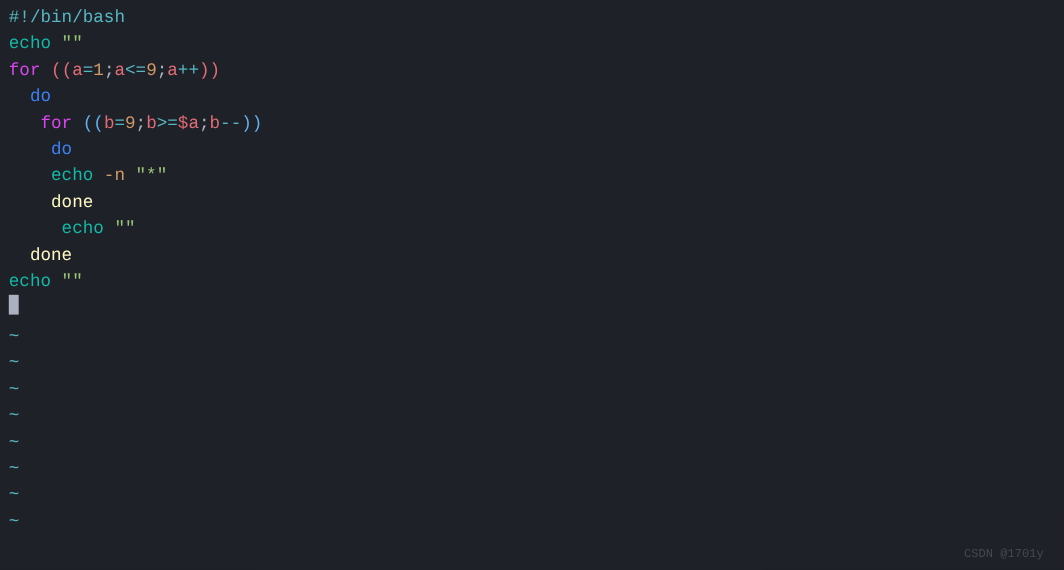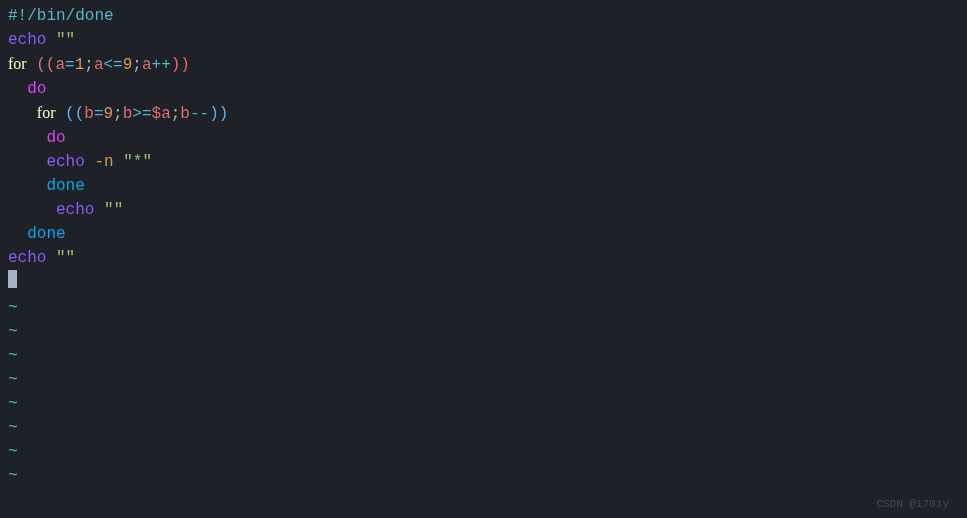--- a/index.html
+++ b/index.html
@@ -18,24 +18,24 @@
       overflow: hidden;
       position: relative;
       padding: 4px 8px;
     }
     .code-line {
       white-space: pre;
       font-weight: 500;
     }
     .shebang { color: #56b6c2; }
     .comment-cn { color: #4a88b8; }
-    .keyword-echo { color: #8b5cf6; }
-    .keyword-for { color: #fef9c3; font-family: Liberation Serif, serif; }
-    .keyword-do { color: #d946ef; }
-    .keyword-done { color: #0ea5e9; }
+    .keyword-echo { color: #14b8a6; }
+    .keyword-for { color: #d946ef; }
+    .keyword-do { color: #3b82f6; }
+    .keyword-done { color: #fef9c3; }
     .string { color: #98c379; }
     .paren { color: #61afef; }
     .paren-pink { color: #e06c75; }
     .var-a { color: #e06c75; }
     .var-b { color: #e06c75; }
     .op-assign { color: #56b6c2; }
     .op-compare { color: #56b6c2; }
     .number { color: #d19a66; }
     .semicolon { color: #abb2bf; }
     .op-inc { color: #56b6c2; }
@@ -60,21 +60,21 @@
     }
     .editor-area {
       height: 100%;
     }
   </style>
 </head>
 <body>
 
 <div class="editor-area">
 
-<div class="code-line"><span class="shebang">#!/bin/done</span></div>
+<div class="code-line"><span class="shebang">#!/bin/bash</span></div>
 
 
 <div class="code-line"><span class="keyword-echo">echo</span><span> </span><span class="string">""</span></div>
 
 <div class="code-line"><span class="keyword-for">for</span><span> </span><span class="paren-pink">((</span><span class="var-a">a</span><span class="op-assign">=</span><span class="number">1</span><span class="semicolon">;</span><span class="var-a">a</span><span class="op-compare">&lt;=</span><span class="number">9</span><span class="semicolon">;</span><span class="var-a">a</span><span class="op-inc">++</span><span class="paren-pink">))</span></div>
 
 <div class="code-line"><span>  </span><span class="keyword-do">do</span></div>
 
 <div class="code-line"><span>   </span><span class="keyword-for">for</span><span> </span><span class="paren">((</span><span class="var-b">b</span><span class="op-assign">=</span><span class="number">9</span><span class="semicolon">;</span><span class="var-b">b</span><span class="op-compare">&gt;=</span><span class="dollar-var">$a</span><span class="semicolon">;</span><span class="var-b">b</span><span class="op-dec">--</span><span class="paren">))</span></div>
 

